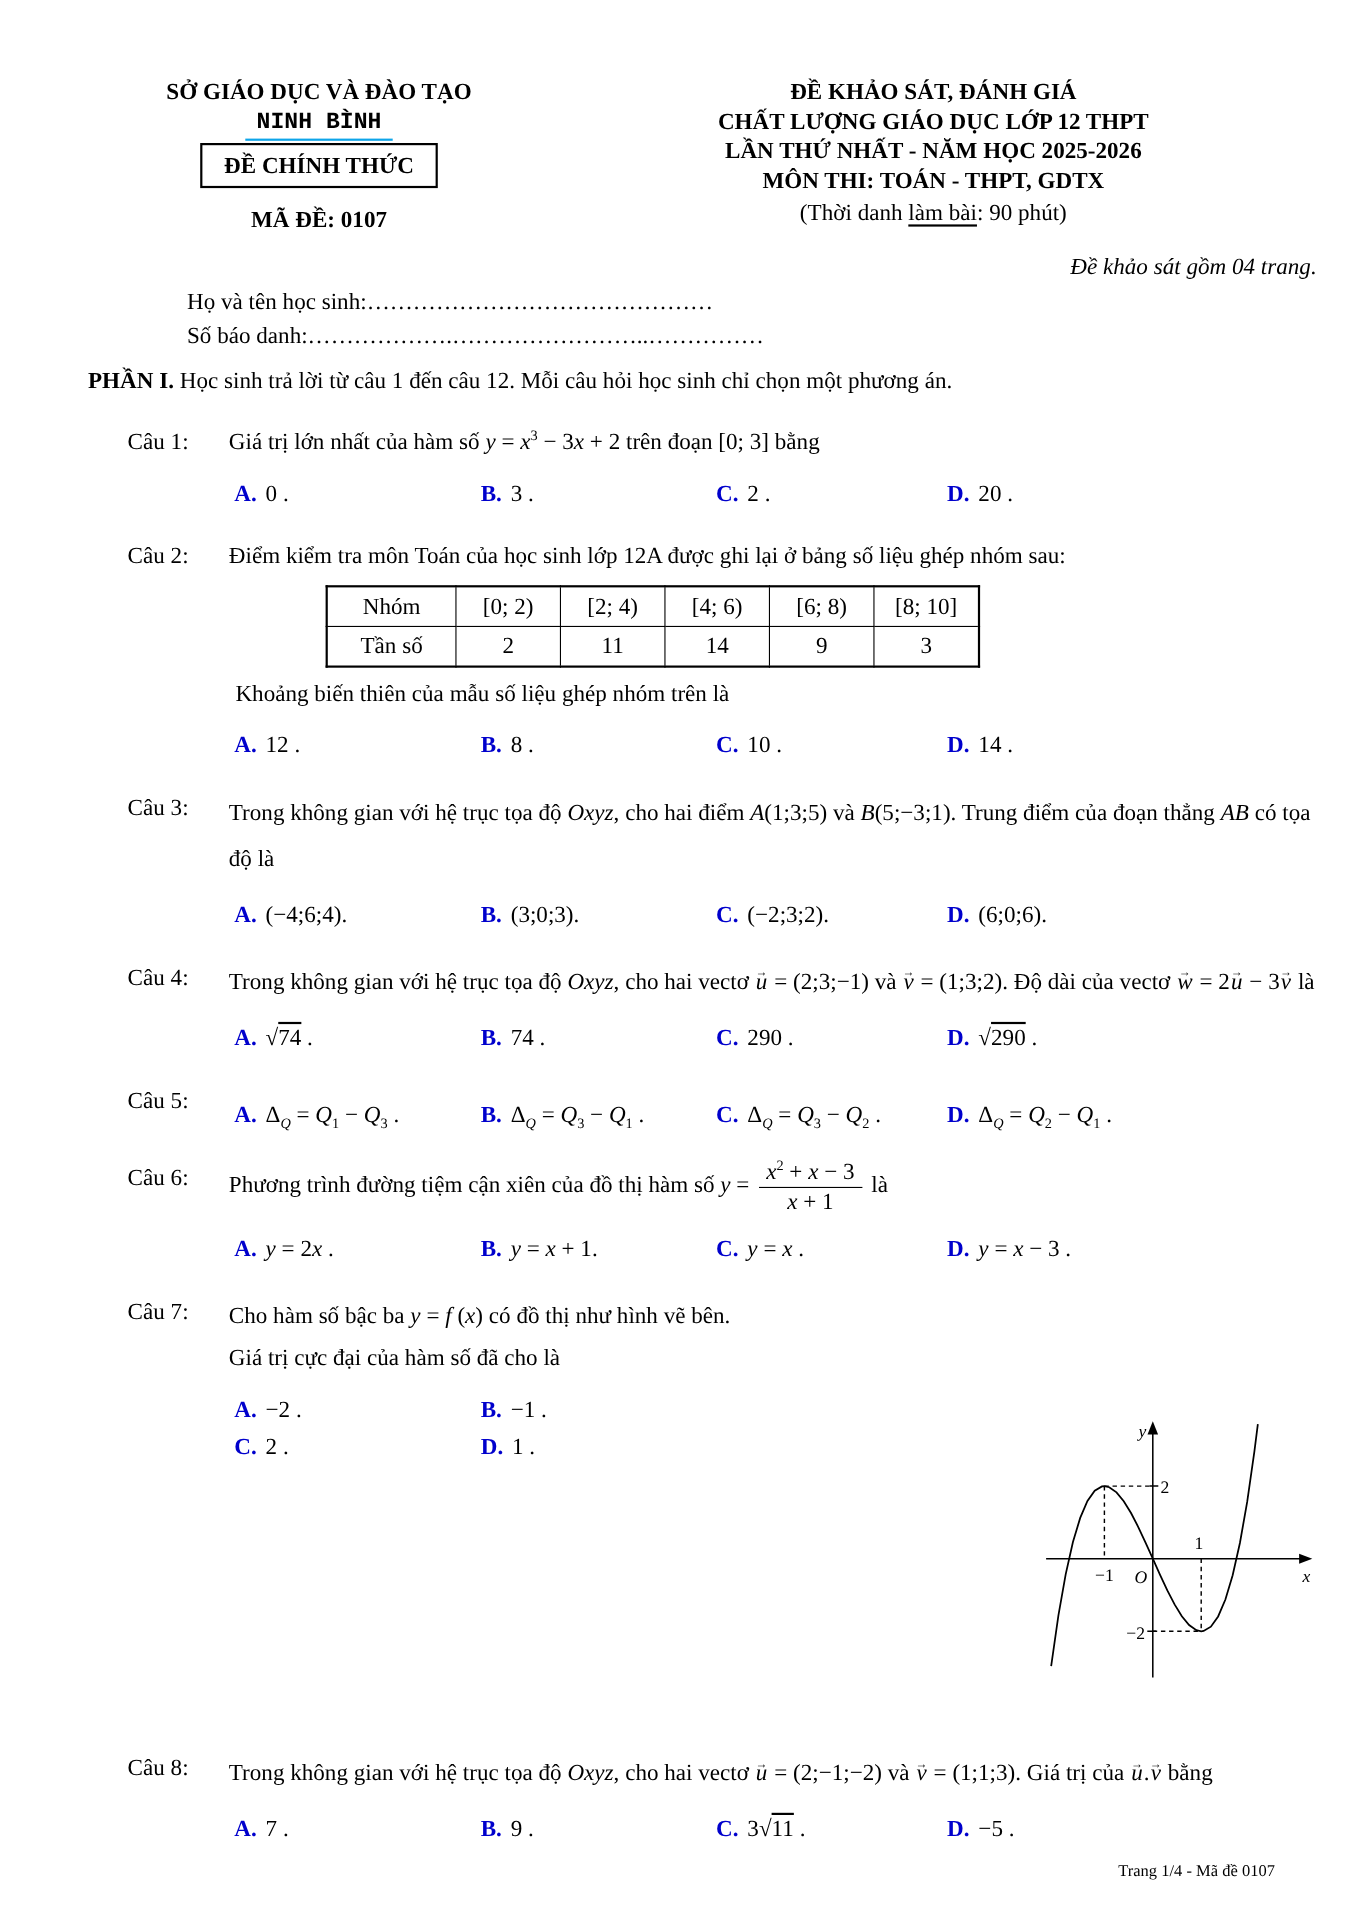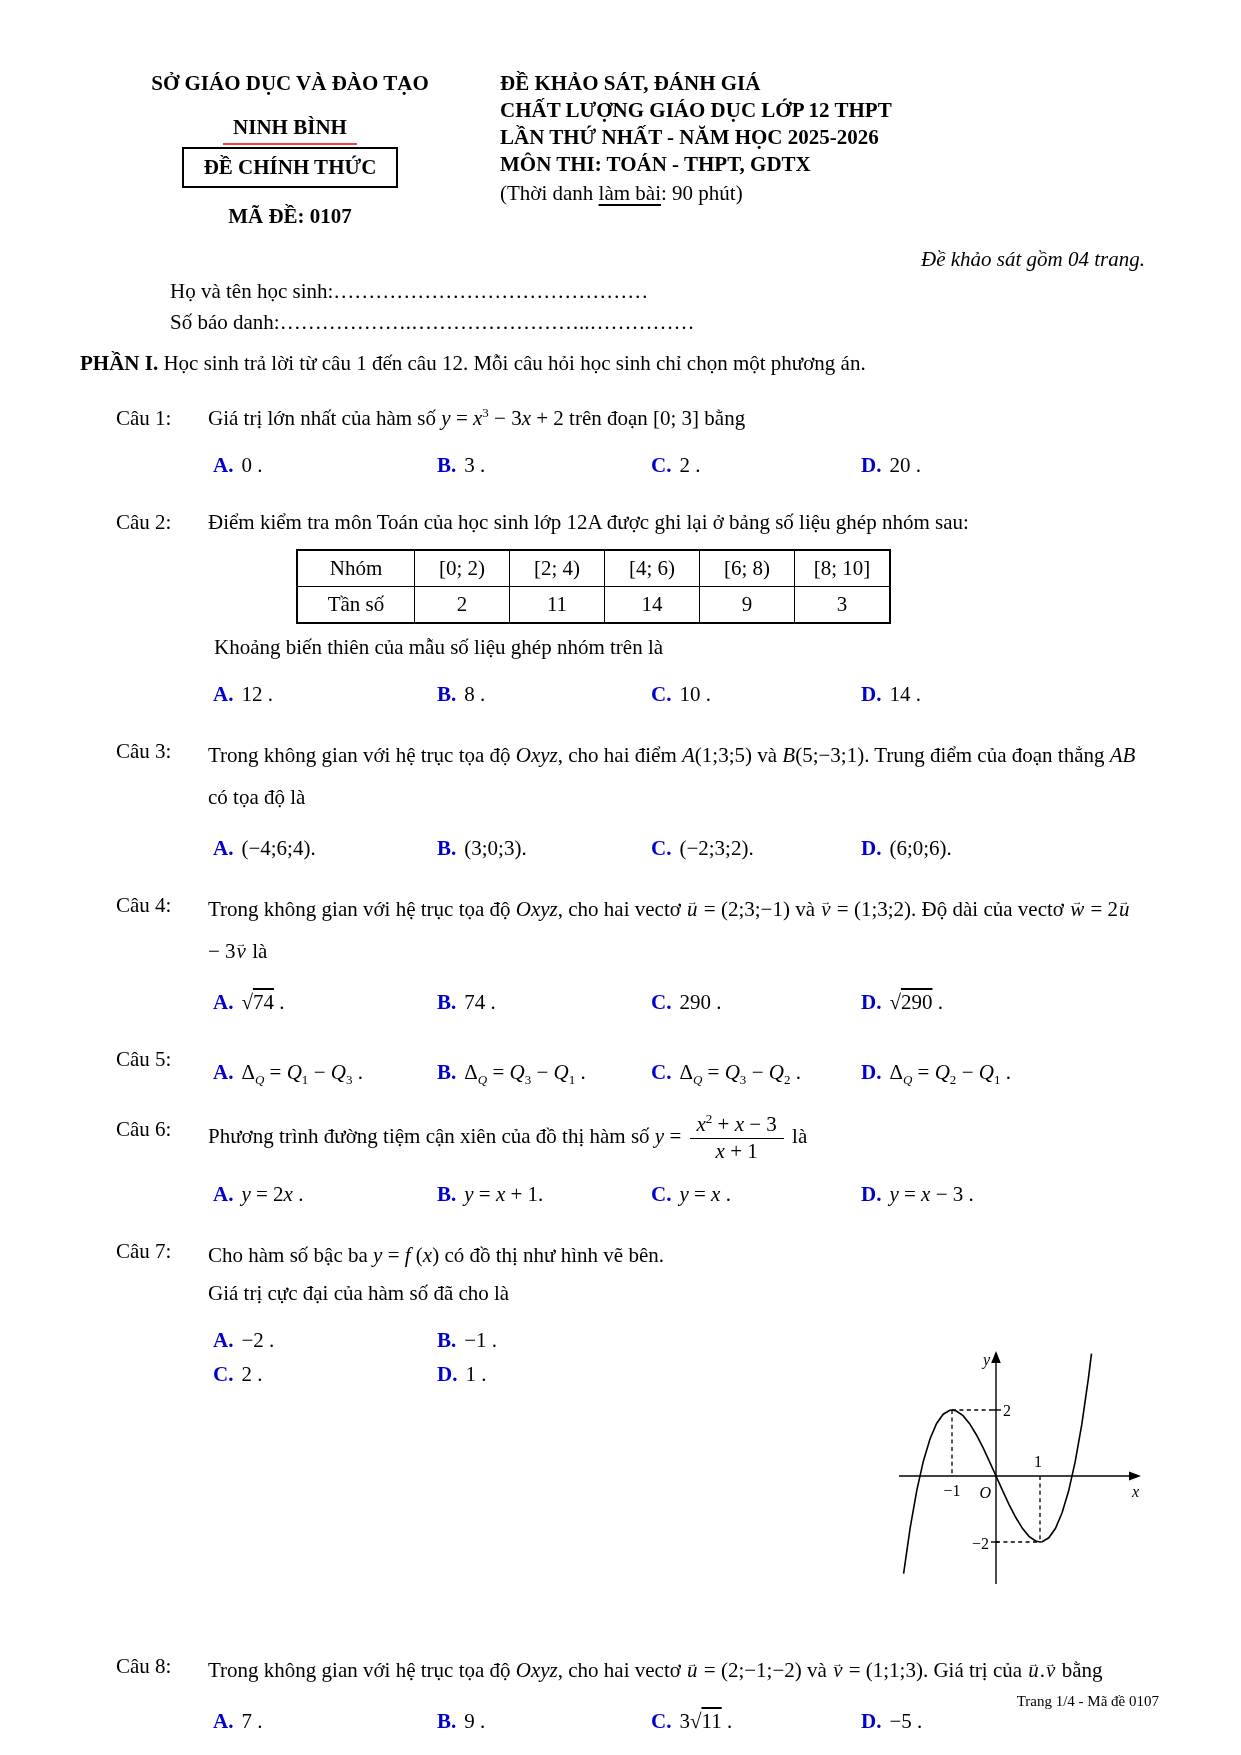--- a/index.html
+++ b/index.html
@@ -1,28 +1,28 @@
 <!DOCTYPE html>
 <html><head>
 <meta charset="utf-8">
 <style>
   html,body{margin:0;padding:0;background:#fff;}
   body{
     width:1241px;height:1755px;
     font-family:"Liberation Serif","DejaVu Serif",serif;
     font-size:21px;color:#000;position:relative;overflow:hidden;
   }
-  .page{box-sizing:border-box;width:1241px;height:1601px;padding:70px 96px 0 80px;position:relative;}
+  .page{box-sizing:border-box;width:1241px;height:1601px;padding:70px 44px 0 80px;position:relative;}
 
   
   .header{display:flex;}
   .h-left{width:420px;text-align:center;}
-  .h-right{flex:1;text-align:left;}
+  .h-right{flex:1;text-align:center;}
   .h-line{font-weight:bold;line-height:27px;}
-  .province{display:inline-block;font-weight:bold;border-bottom:2px solid #ef4444;padding:0 10px 3px;margin-top:18px;}
+  .province{display:inline-block;font-weight:bold;border-bottom:2px solid #0ea5e9;padding:0 10px 3px;margin-top:3px;font-family:Liberation Mono, monospace;}
   .official-box{display:inline-block;border:2px solid #000;padding:6px 20px;font-weight:bold;margin-top:2px;}
   .exam-code{font-weight:bold;margin-top:16px;}
   .time-line{font-weight:normal;margin-top:3px;}
   .time-line .u{text-decoration:underline;text-underline-offset:4px;}
   .pages-note{text-align:right;font-style:italic;margin-top:18px;}
 
   
   .student{margin-left:90px;margin-top:4px;line-height:31px;}
 
   

